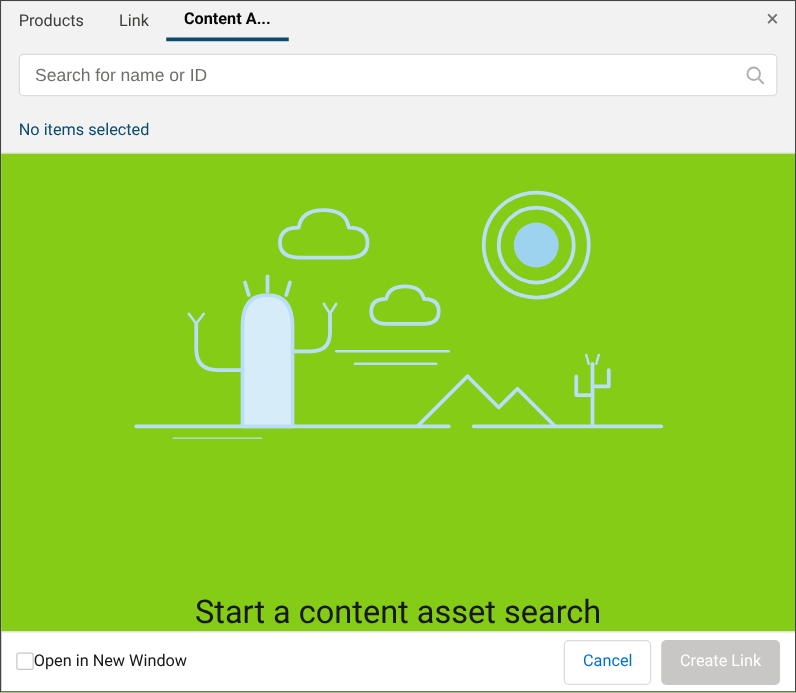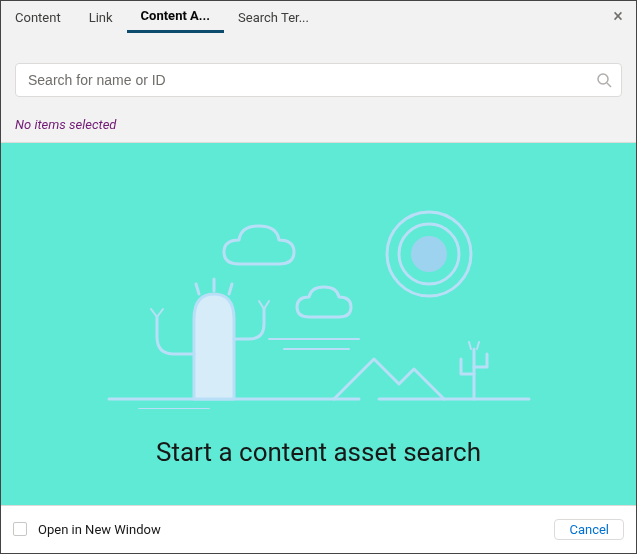--- a/index.html
+++ b/index.html
@@ -48,99 +48,96 @@
     display:flex; align-items:center; justify-content:center;
     font-size: 18px; color:#706e6b; cursor:pointer;
   }
   .search-wrap {
     padding: 10px 14px 14px 14px;
   }
   .search-box {
     position: relative;
     width: 100%;
     height: 34px;
-    margin-top: 20px;
   }
   .search-input {
     width: 100%; height: 100%;
     border: 1px solid #dddbda;
     border-radius: 4px;
     padding: 0 36px 0 12px;
     font-size: 14px;
     color: #3e3e3c;
     outline: none;
     background:#fff;
   }
   .search-input::placeholder { color:#706e6b; }
   .search-icon {
     position:absolute; right:10px; top:50%; transform:translateY(-50%);
     width:16px;height:16px;
     color:#b0adab;
   }
   .status-bar {
     padding: 6px 14px 10px 14px;
     font-size: 13px;
-    color:#701a75;
-    font-style:italic;
+    color:#0c4a6e;
   }
   .main {
     flex:1 1 auto;
-    background:#5eead4;
-    display:flex; flex-direction:column; align-items:center; justify-content:center;
+    background:#84cc16;
+    display:flex; flex-direction:column; align-items:center; justify-content:space-between;
     padding-top: 18px;
   }
   .illustration {
     width: 440px; height: 210px;
   }
   .empty-heading {
     margin-top: 28px;
     font-size: 26px;
     font-weight: 400;
     color:#181818;
   }
   .footer {
     height: 48px;
     border-top: 1px solid #dddbda;
     display:flex; align-items:center;
     padding: 0 12px;
     gap: 8px;
   }
   .chk {
-    display:flex; align-items:flex-start; gap:11px;
+    display:flex; align-items:flex-start; gap:0;
     font-size: 13px; color:#181818;
   }
   .chk-box {
     width:14px;height:14px;border:1px solid #c9c7c5;border-radius:2px;background:#fff;
   }
   .spacer { flex:1; }
   .btn {
-    height:21px; padding:0 14px;
+    height:36px; padding:0 14px;
     border-radius:4px; font-size:13px;
     display:inline-flex; align-items:center; justify-content:center;
     cursor:pointer;
   }
   .btn-cancel {
     background:#fff; border:1px solid #dddbda; color:#0070d2;
   }
   .btn-primary {
     background:#c9c7c5; border:1px solid #c9c7c5; color:#fff;
     cursor:not-allowed;
   }
 </style>
 </head>
 <body>
 
 <div class="dialog">
 
   <div class="header-area">
     <div class="tabs-row">
-      <div class="tab">Content</div>
+      <div class="tab">Products</div>
       <div class="tab">Link</div>
       <div class="tab active">Content A...</div>
-      <div class="tab">Search Ter...</div>
       <div class="close-x">×</div>
     </div>
 
     <div class="search-wrap">
       <div class="search-box">
         <input class="search-input" type="text" placeholder="Search for name or ID" style="">
         <span class="search-icon">
           <svg viewBox="0 0 16 16" width="16" height="16" fill="none" stroke="currentColor" stroke-width="1.5">
             <circle cx="7" cy="7" r="5"></circle>
             <line x1="11" y1="11" x2="15" y2="15"></line>
@@ -199,15 +196,16 @@
     <div class="empty-heading">Start a content asset search</div>
   </div>
 
   <div class="footer">
     <label class="chk">
       <span class="chk-box"></span>
       <span>Open in New Window</span>
     </label>
     <div class="spacer"></div>
     <div class="btn btn-cancel">Cancel</div>
+    <div class="btn btn-primary">Create Link</div>
   </div>
 
 </div>
 
 </body></html>

